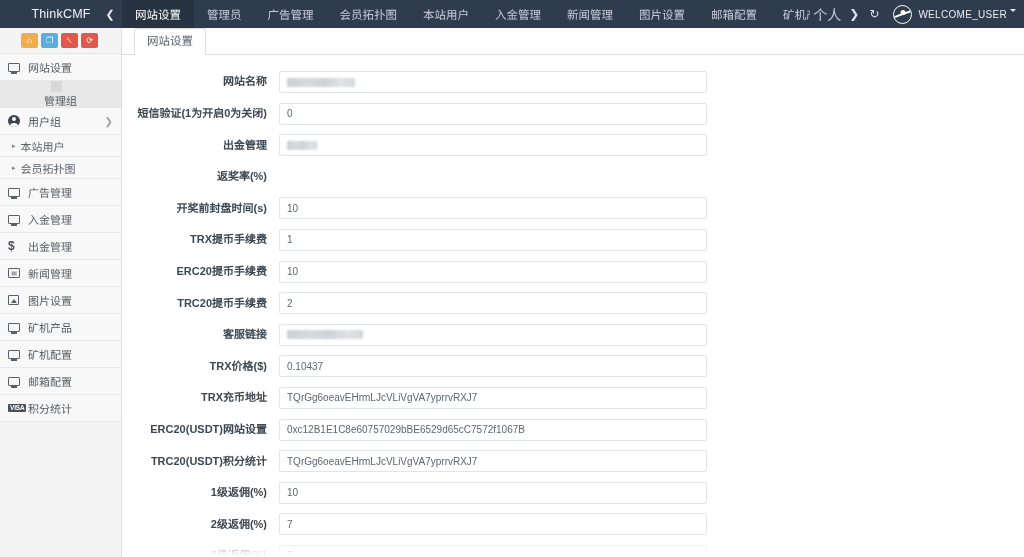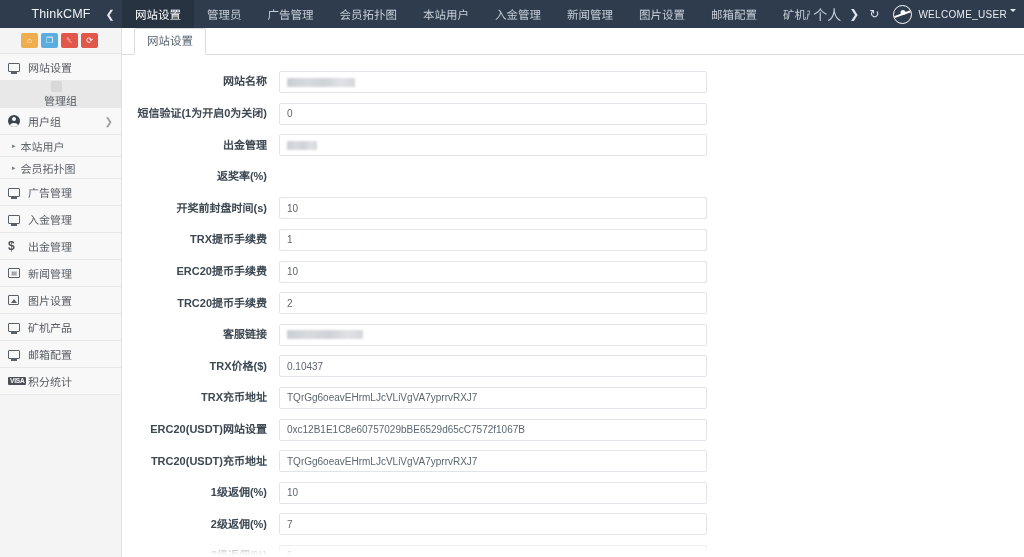--- a/index.html
+++ b/index.html
@@ -393,20 +393,26 @@
       <li class="menu-item">
         <span class="mi-icon">
           <span class="ico-monitor"></span>
         </span>
         <span class="mi-label">矿机产品</span>
       </li>
       <li class="menu-item">
         <span class="mi-icon">
           <span class="ico-monitor"></span>
         </span>
+        <span class="mi-label">矿机配置</span>
+      </li>
+      <li class="menu-item">
+        <span class="mi-icon">
+          <span class="ico-monitor"></span>
+        </span>
         <span class="mi-label">邮箱配置</span>
       </li>
       <li class="menu-item">
         <span class="mi-icon">
           <span class="ico-visa">VISA</span>
         </span>
         <span class="mi-label">积分统计</span>
       </li>
     </ul>
 </div>
@@ -463,21 +469,21 @@
       </div>
       <div class="form-row">
         <div class="form-label">TRX充币地址</div>
         <div class="form-input">TQrGg6oeavEHrmLJcVLiVgVA7yprrvRXJ7</div>
       </div>
       <div class="form-row">
         <div class="form-label">ERC20(USDT)网站设置</div>
         <div class="form-input">0xc12B1E1C8e60757029bBE6529d65cC7572f1067B</div>
       </div>
       <div class="form-row">
-        <div class="form-label">TRC20(USDT)充币地址</div>
+        <div class="form-label">TRC20(USDT)积分统计</div>
         <div class="form-input">TQrGg6oeavEHrmLJcVLiVgVA7yprrvRXJ7</div>
       </div>
       <div class="form-row">
         <div class="form-label">1级返佣(%)</div>
         <div class="form-input">10</div>
       </div>
       <div class="form-row">
         <div class="form-label">2级返佣(%)</div>
         <div class="form-input">7</div>
       </div>

